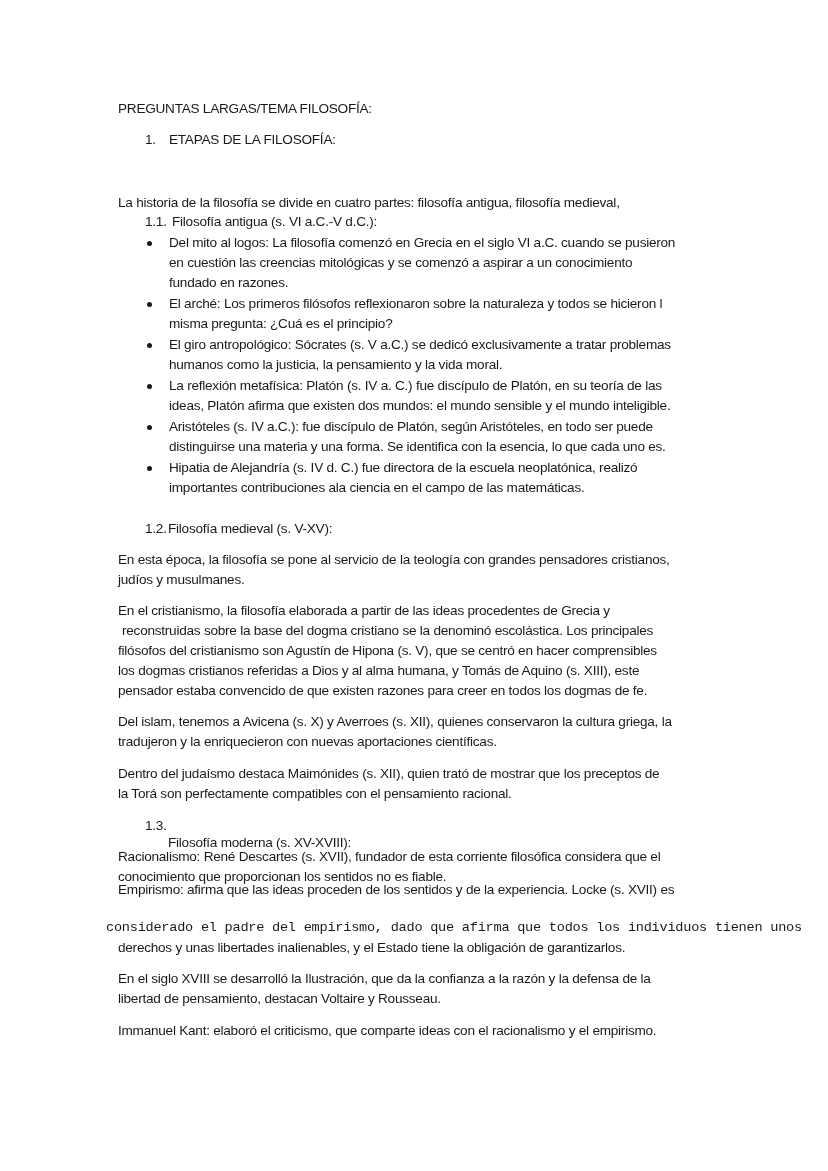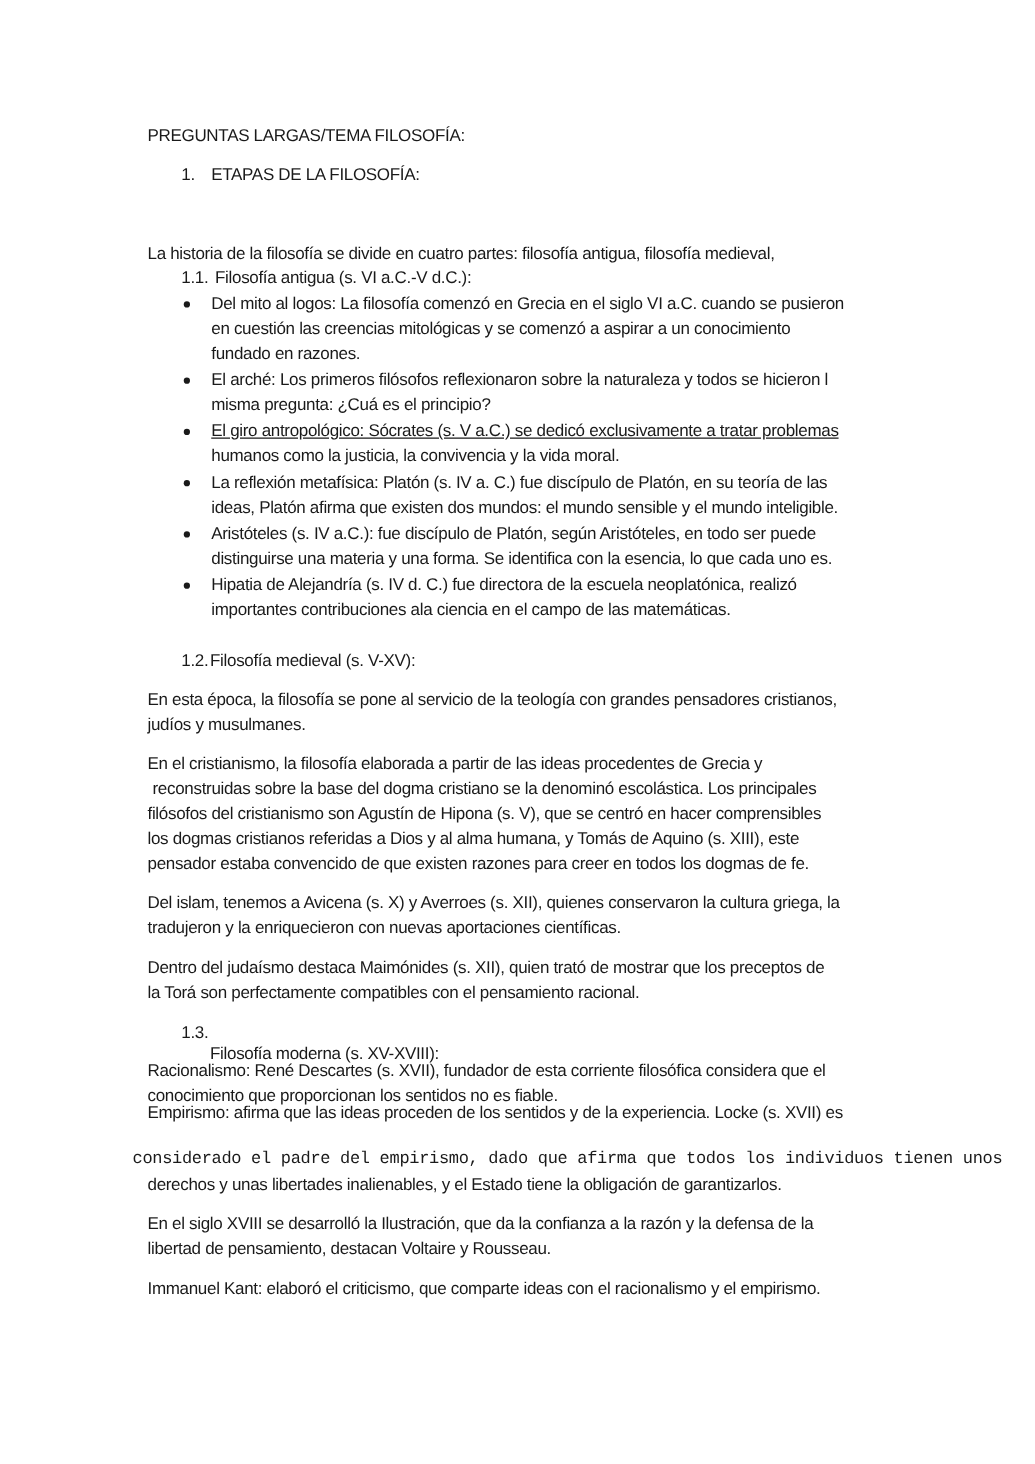--- a/index.html
+++ b/index.html
@@ -33,22 +33,22 @@
       <div class="line" style="left:169px;top:254px;">en cuestión las creencias mitológicas y se comenzó a aspirar a un conocimiento</div>
       <div class="line" style="left:169px;top:274px;">fundado en razones.</div>
     </div>
     <div>
       <span class="bullet" style="left:147px;top:302px;"></span>
       <div class="line" style="left:169px;top:295px;">El arché: Los primeros filósofos reflexionaron sobre la naturaleza y todos se hicieron l</div>
       <div class="line" style="left:169px;top:315px;">misma pregunta: ¿Cuá es el principio?</div>
     </div>
     <div>
       <span class="bullet" style="left:147px;top:343px;"></span>
-      <div class="line" style="left:169px;top:336px;text-decoration:underline;">El giro antropológico: Sócrates (s. V a.C.) se dedicó exclusivamente a tratar problemas</div>
-      <div class="line" style="left:169px;top:356px;">humanos como la justicia, la convivencia y la vida moral.</div>
+      <div class="line" style="left:169px;top:336px;">El giro antropológico: Sócrates (s. V a.C.) se dedicó exclusivamente a tratar problemas</div>
+      <div class="line" style="left:169px;top:356px;">humanos como la justicia, la pensamiento y la vida moral.</div>
     </div>
     <div>
       <span class="bullet" style="left:147px;top:384px;"></span>
       <div class="line" style="left:169px;top:377px;">La reflexión metafísica: Platón (s. IV a. C.) fue discípulo de Platón, en su teoría de las</div>
       <div class="line" style="left:169px;top:397px;">ideas, Platón afirma que existen dos mundos: el mundo sensible y el mundo inteligible.</div>
     </div>
     <div>
       <span class="bullet" style="left:147px;top:425px;"></span>
       <div class="line" style="left:169px;top:418px;">Aristóteles (s. IV a.C.): fue discípulo de Platón, según Aristóteles, en todo ser puede</div>
       <div class="line" style="left:169px;top:438px;">distinguirse una materia y una forma. Se identifica con la esencia, lo que cada uno es.</div>

